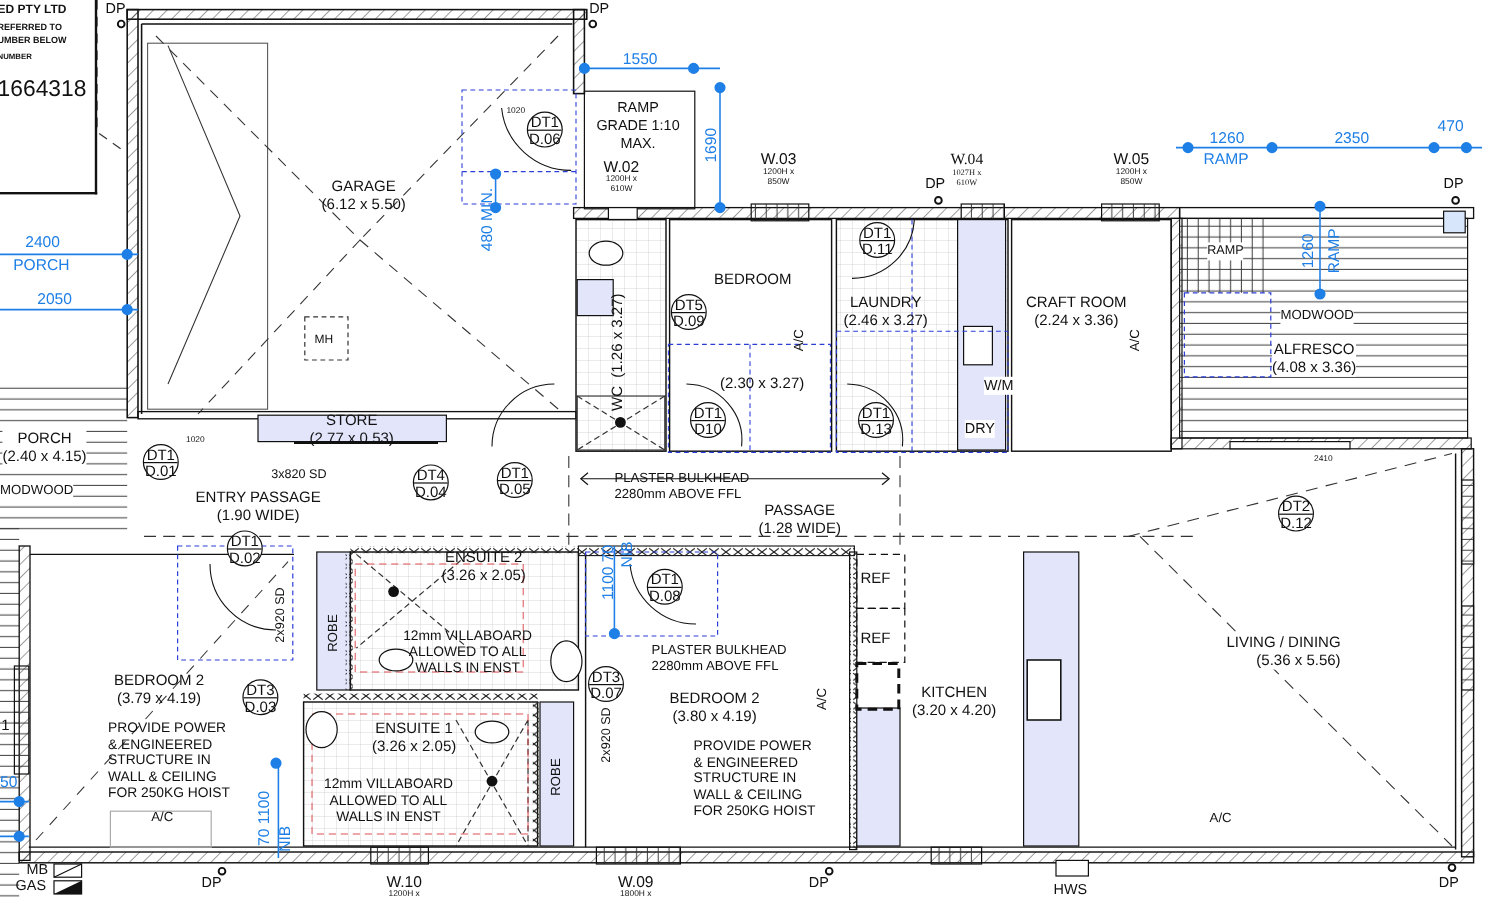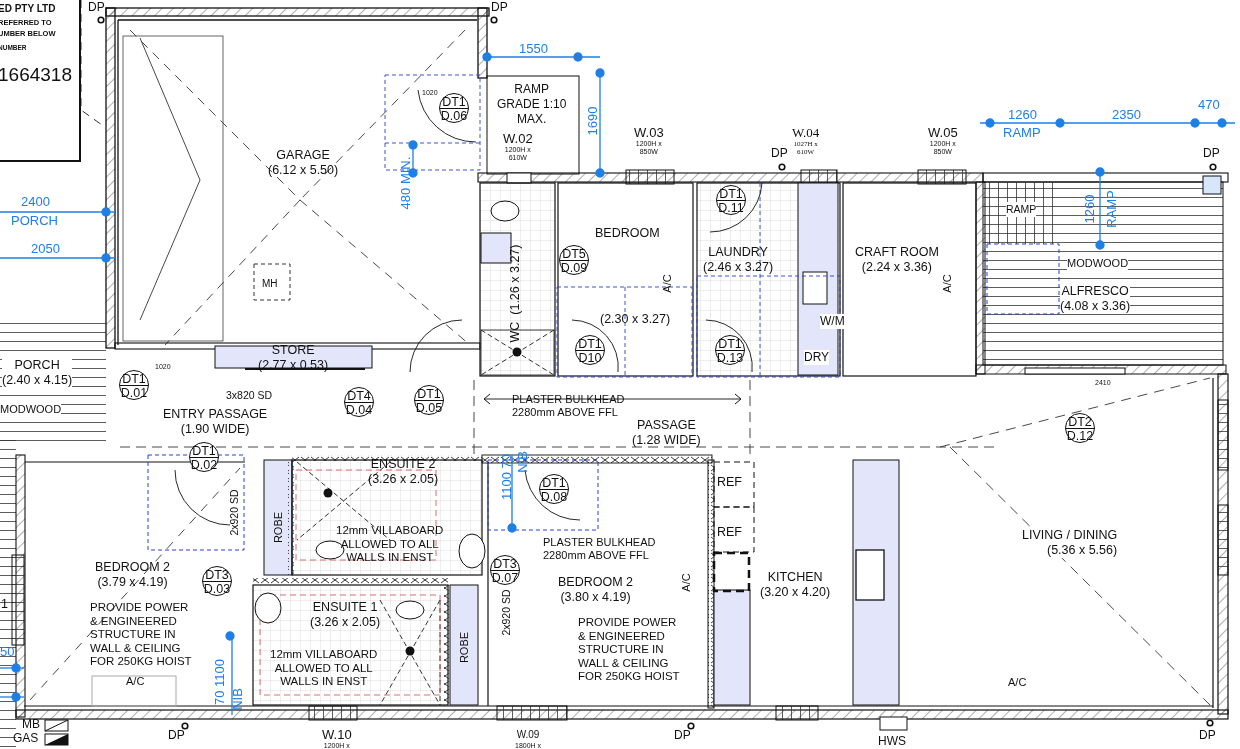--- a/index.html
+++ b/index.html
@@ -398,21 +398,21 @@
 <div class="lbl" style="left:928px;top:125px;">
   <div style="font-size:13px;">W.05</div>
   <div class="sm">1200H x</div>
     <div class="sm">850W</div>
 </div>
 <div class="lbl" style="left:788px;top:727px;margin-top:42px;">
   <div style="font-size:13px;">W.08</div>
   <div class="sm">1200H x</div>
 </div>
 <div class="lbl" style="left:515px;top:727px;">
-  <div style="font-size:10px;">W.09</div>
+  <div style="font-size:13px;">W.09</div>
   <div class="sm">1800H x</div>
 </div>
 <div class="lbl" style="left:322px;top:727px;">
   <div style="font-size:13px;">W.10</div>
   <div class="sm">1200H x</div>
 </div>
 
 <div class="tag" style="left:119px;top:370px;">
     <span class="t">DT1</span>
     <span class="b">D.01</span>

